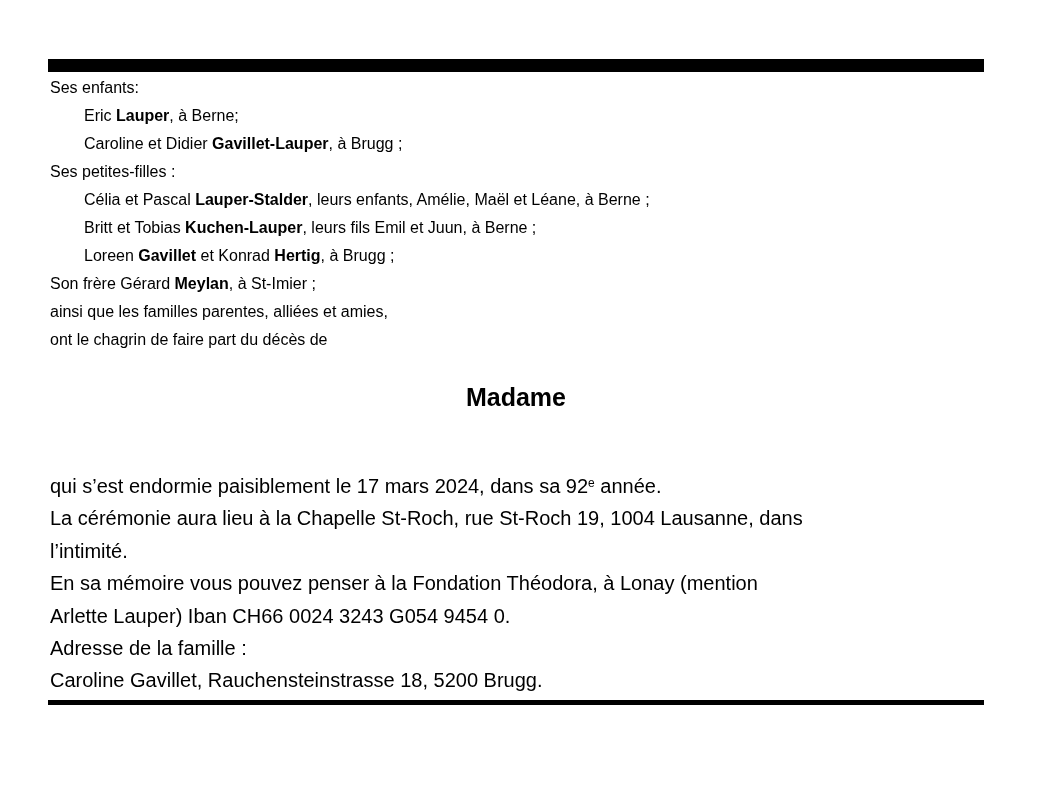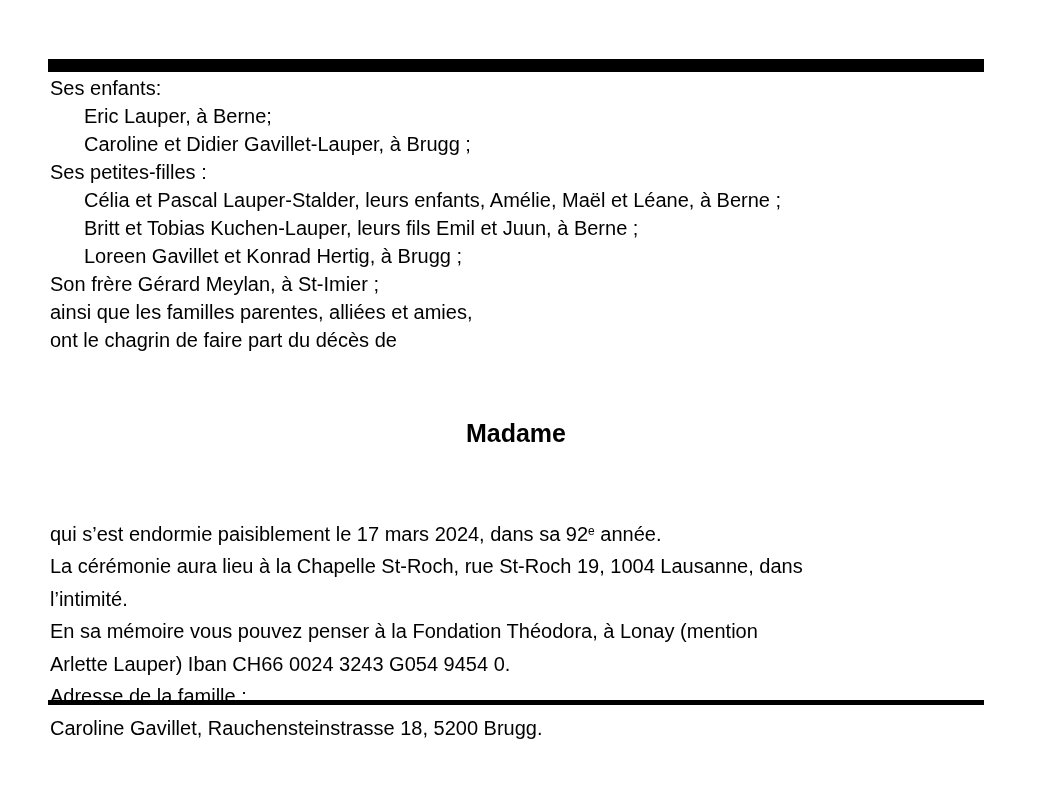--- a/index.html
+++ b/index.html
@@ -24,48 +24,46 @@
     width: 100%;
     background: #000000;
   }
   .rule-top { top: 59px; height: 13px; }
   .rule-bottom { top: 700px; height: 5px; }
   .family-block {
     position: absolute;
     top: 74px;
     left: 2px;
     right: 0;
-    font-size: 20px;
+    font-size: 16px;
     line-height: 28px;
     white-space: pre-wrap;
   }
   .title-block {
     position: absolute;
     top: 381px;
     left: 0;
     width: 100%;
     text-align: center;
     font-size: 25px;
     line-height: 32px;
     font-weight: bold;
-    margin-top: 36px;
   }
   .body-block {
     position: absolute;
     top: 470px;
     left: 2px;
     right: 0;
     font-size: 20px;
     line-height: 32.4px;
     white-space: pre-wrap;
-    margin-top: 48px;
   }
   .line { white-space: pre-wrap; }
   .line.indent { padding-left: 34px; }
-  .bold { font-weight: normal; }
+  .bold { font-weight: bold; }
   sup {
     font-size: 12px;
     line-height: 0;
     vertical-align: 6px;
   }
 </style>
 </head>
 <body style="background: rgb(255, 255, 255); color: rgb(0, 0, 0);">
 
 <div class="sheet">

